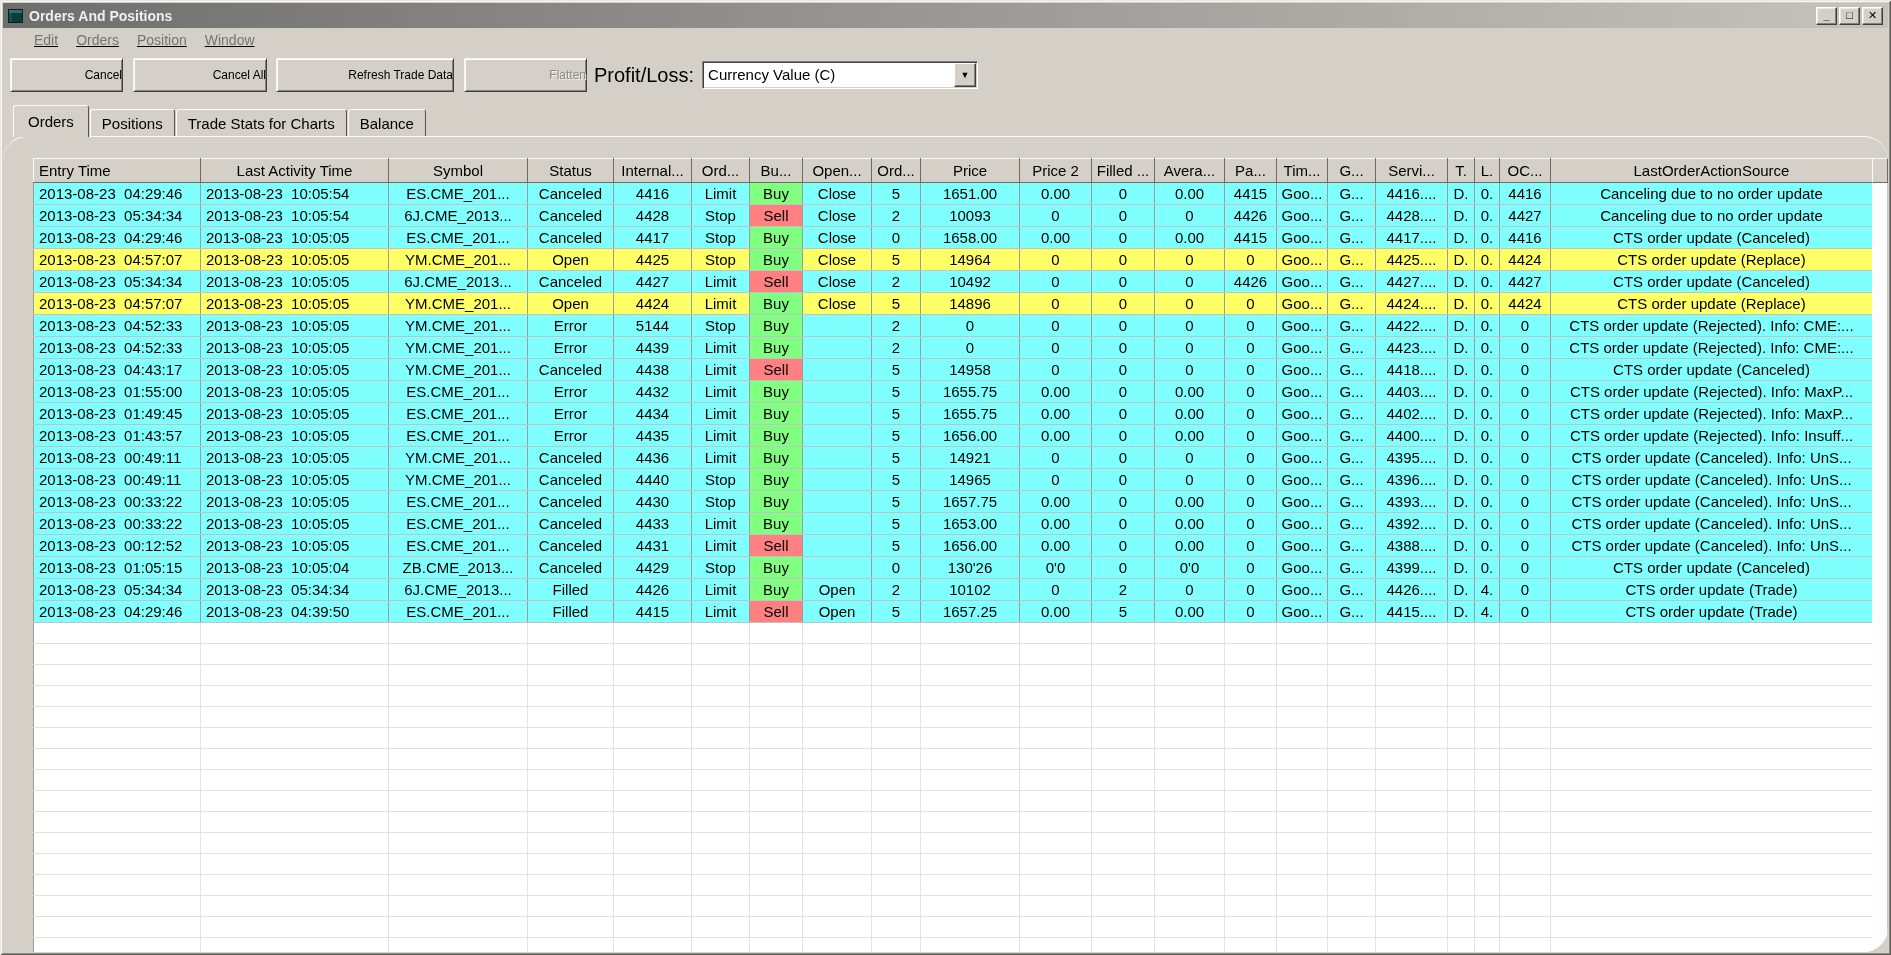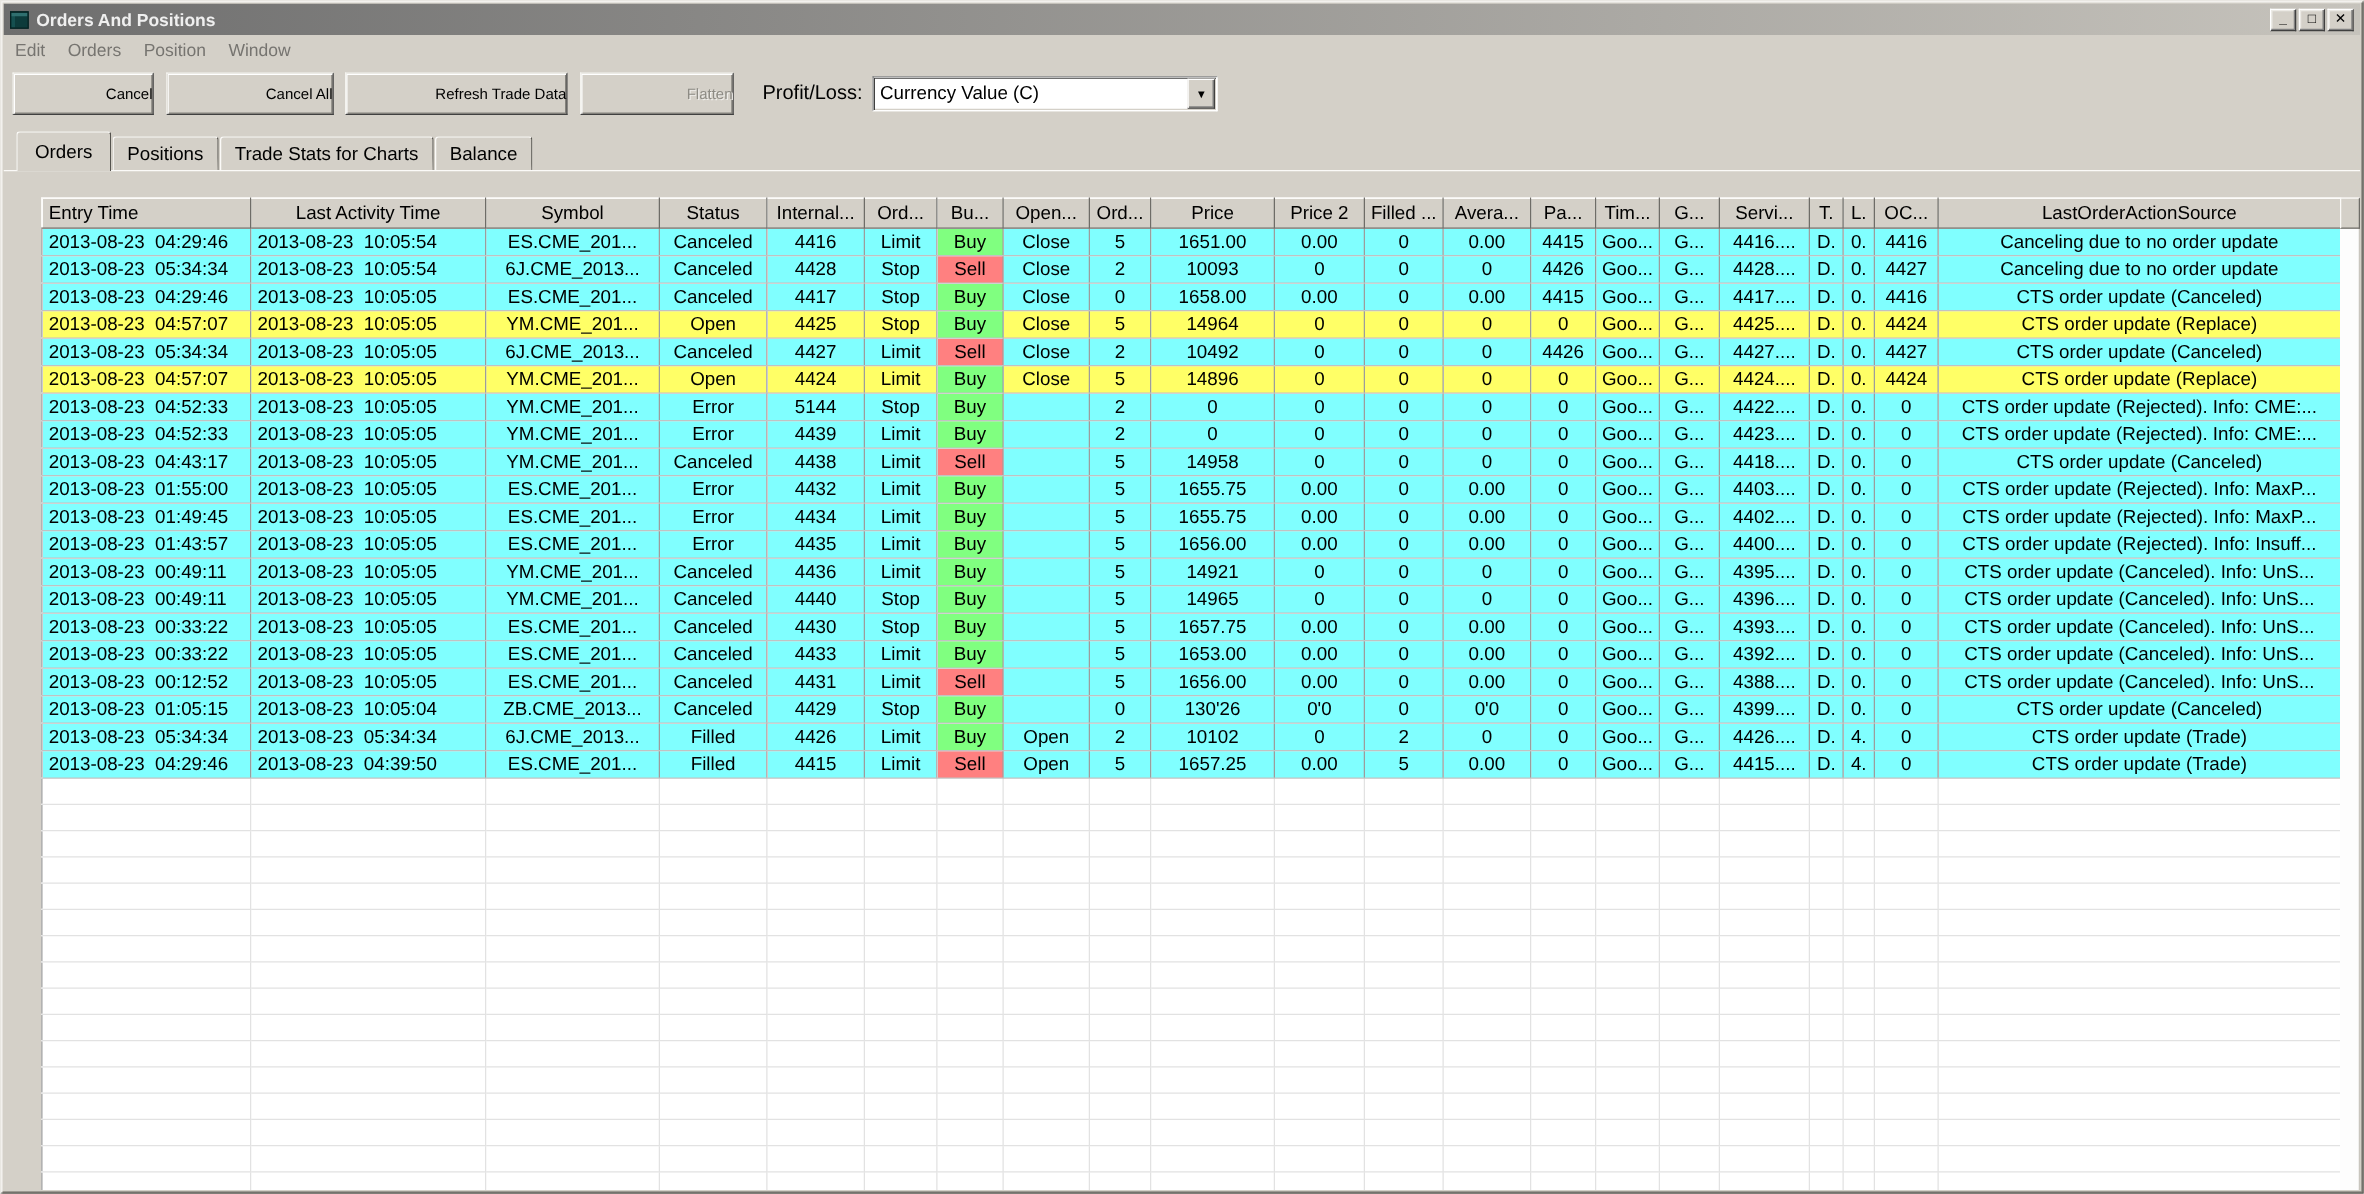--- a/index.html
+++ b/index.html
@@ -11,48 +11,48 @@
  background:linear-gradient(to right,var(--titlebar-start,#6e6e6e),var(--titlebar-end,#c6c3bc));
  display:flex;align-items:center;padding:0 5px;}
 .app-icon{width:15px;height:14px;background:#0d3b3b;border:1px solid #062222;
  box-shadow:inset 0 3px 0 #2f6f6f, inset 3px 0 0 #155050;flex:0 0 auto;}
 .title-text{color:#efefef;font-weight:bold;font-size:14px;margin-left:6px;flex:1;white-space:nowrap;overflow:hidden;}
 .win-controls{display:flex;gap:2px;}
 .win-btn{width:21px;height:18px;background:var(--window-bg,#d4d0c8);
  border:1px solid;border-color:#fff #404040 #404040 #fff;
  box-shadow:inset -1px -1px 0 #808080, inset 1px 1px 0 #eceae5;
  font-size:11px;line-height:14px;text-align:center;font-weight:bold;cursor:default;}
-.menubar{position:absolute;top:28px;left:3px;right:3px;height:24px;display:flex;align-items:center;padding-left:0;}
+.menubar{position:absolute;top:28px;left:3px;right:3px;height:24px;display:flex;align-items:center;padding-left:22px;text-decoration:underline;}
 .menu-item{font-size:14px;color:#767470;padding:3px 9px;}
 .toolbar{position:absolute;top:52px;left:3px;right:3px;height:46px;display:flex;align-items:center;}
 .tb-btn{height:34px;background:var(--window-bg,#d4d0c8);font-size:12px;
  border:1px solid;border-color:#f4f3ef #404040 #404040 #f4f3ef;
  box-shadow:inset 1px 1px 0 #fff, inset -1px -1px 0 #84827c;
  text-align:right;font-family:inherit;color:#000;white-space:nowrap;}
 .tb-btn.disabled{color:#8d8b84;text-shadow:1px 1px 0 #f0efec;}
 #btn-cancel{width:113px;margin-left:7px;}
 #btn-cancel-all{width:134px;margin-left:10px;}
 #btn-refresh{width:178px;margin-left:9px;}
 #btn-flatten{width:123px;margin-left:10px;}
-.pl-label{font-size:16px;margin-left:23px;white-space:nowrap;}
+.pl-label{font-size:20px;margin-left:7px;white-space:nowrap;}
 .combo{width:276px;height:28px;margin-left:8px;background:#fff;
  border:1px solid;border-color:#808080 #fff #fff #808080;
  box-shadow:inset 1px 1px 0 #404040, inset -1px -1px 0 #d4d0c8;
  display:flex;align-items:stretch;}
 .combo-value{flex:1;font-size:15px;line-height:26px;padding-left:5px;white-space:nowrap;overflow:hidden;}
 .combo-btn{width:22px;margin:1px;background:var(--window-bg,#d4d0c8);
  border:1px solid;border-color:#fff #404040 #404040 #fff;
  box-shadow:inset -1px -1px 0 #808080;
  display:flex;align-items:center;justify-content:center;font-size:9px;color:#000;}
 .tabstrip{position:absolute;top:104px;left:3px;right:3px;height:32px;display:flex;align-items:flex-end;padding-left:10px;z-index:2;}
 .tab{height:27px;padding:0 11px;font-size:15px;background:var(--window-bg,#d4d0c8);
  border:1px solid #55534e;border-bottom:none;border-top-color:#fbfaf8;border-left-color:#fbfaf8;
  border-radius:3px 3px 0 0;display:flex;align-items:center;margin-right:1px;white-space:nowrap;}
 .tab.active{height:32px;margin-bottom:-1px;padding:0 14px;z-index:3;}
-.panel{position:absolute;top:136px;left:3px;right:3px;bottom:3px;border-top:1px solid #fbfaf8;background:var(--window-bg,#d4d0c8);overflow:hidden;}
+.panel{position:absolute;top:136px;left:3px;right:3px;bottom:3px;border-top:1px solid #fbfaf8;background:var(--window-bg,#d4d0c8);overflow:hidden;border-radius:24px;}
 .grid{position:absolute;left:30px;top:21px;width:1839px;border-collapse:collapse;table-layout:fixed;background:#fff;border-left:1px solid #9c9c9c;}
 .grid th{background:var(--window-bg,#d4d0c8);font-weight:normal;font-size:15px;height:24px;
  border-top:1px solid #fbfaf8;border-left:1px solid #fbfaf8;border-right:1px solid #6e6c67;border-bottom:1px solid #6e6c67;
  white-space:nowrap;overflow:hidden;text-align:center;}
 .grid th:first-child{text-align:left;padding-left:5px;}
 .grid td{height:21px;font-size:15px;line-height:21px;text-align:center;white-space:pre;overflow:hidden;
  border-right:1px solid #9c9c9c;border-bottom:1px solid #c2c2c2;padding:0 2px;}
 .grid td.left{text-align:left;padding-left:5px;}
 tr.row-cyan td{background:var(--row-cyan,#80FFFF);}
 tr.row-yellow td{background:var(--row-yellow,#FFFF66);}

